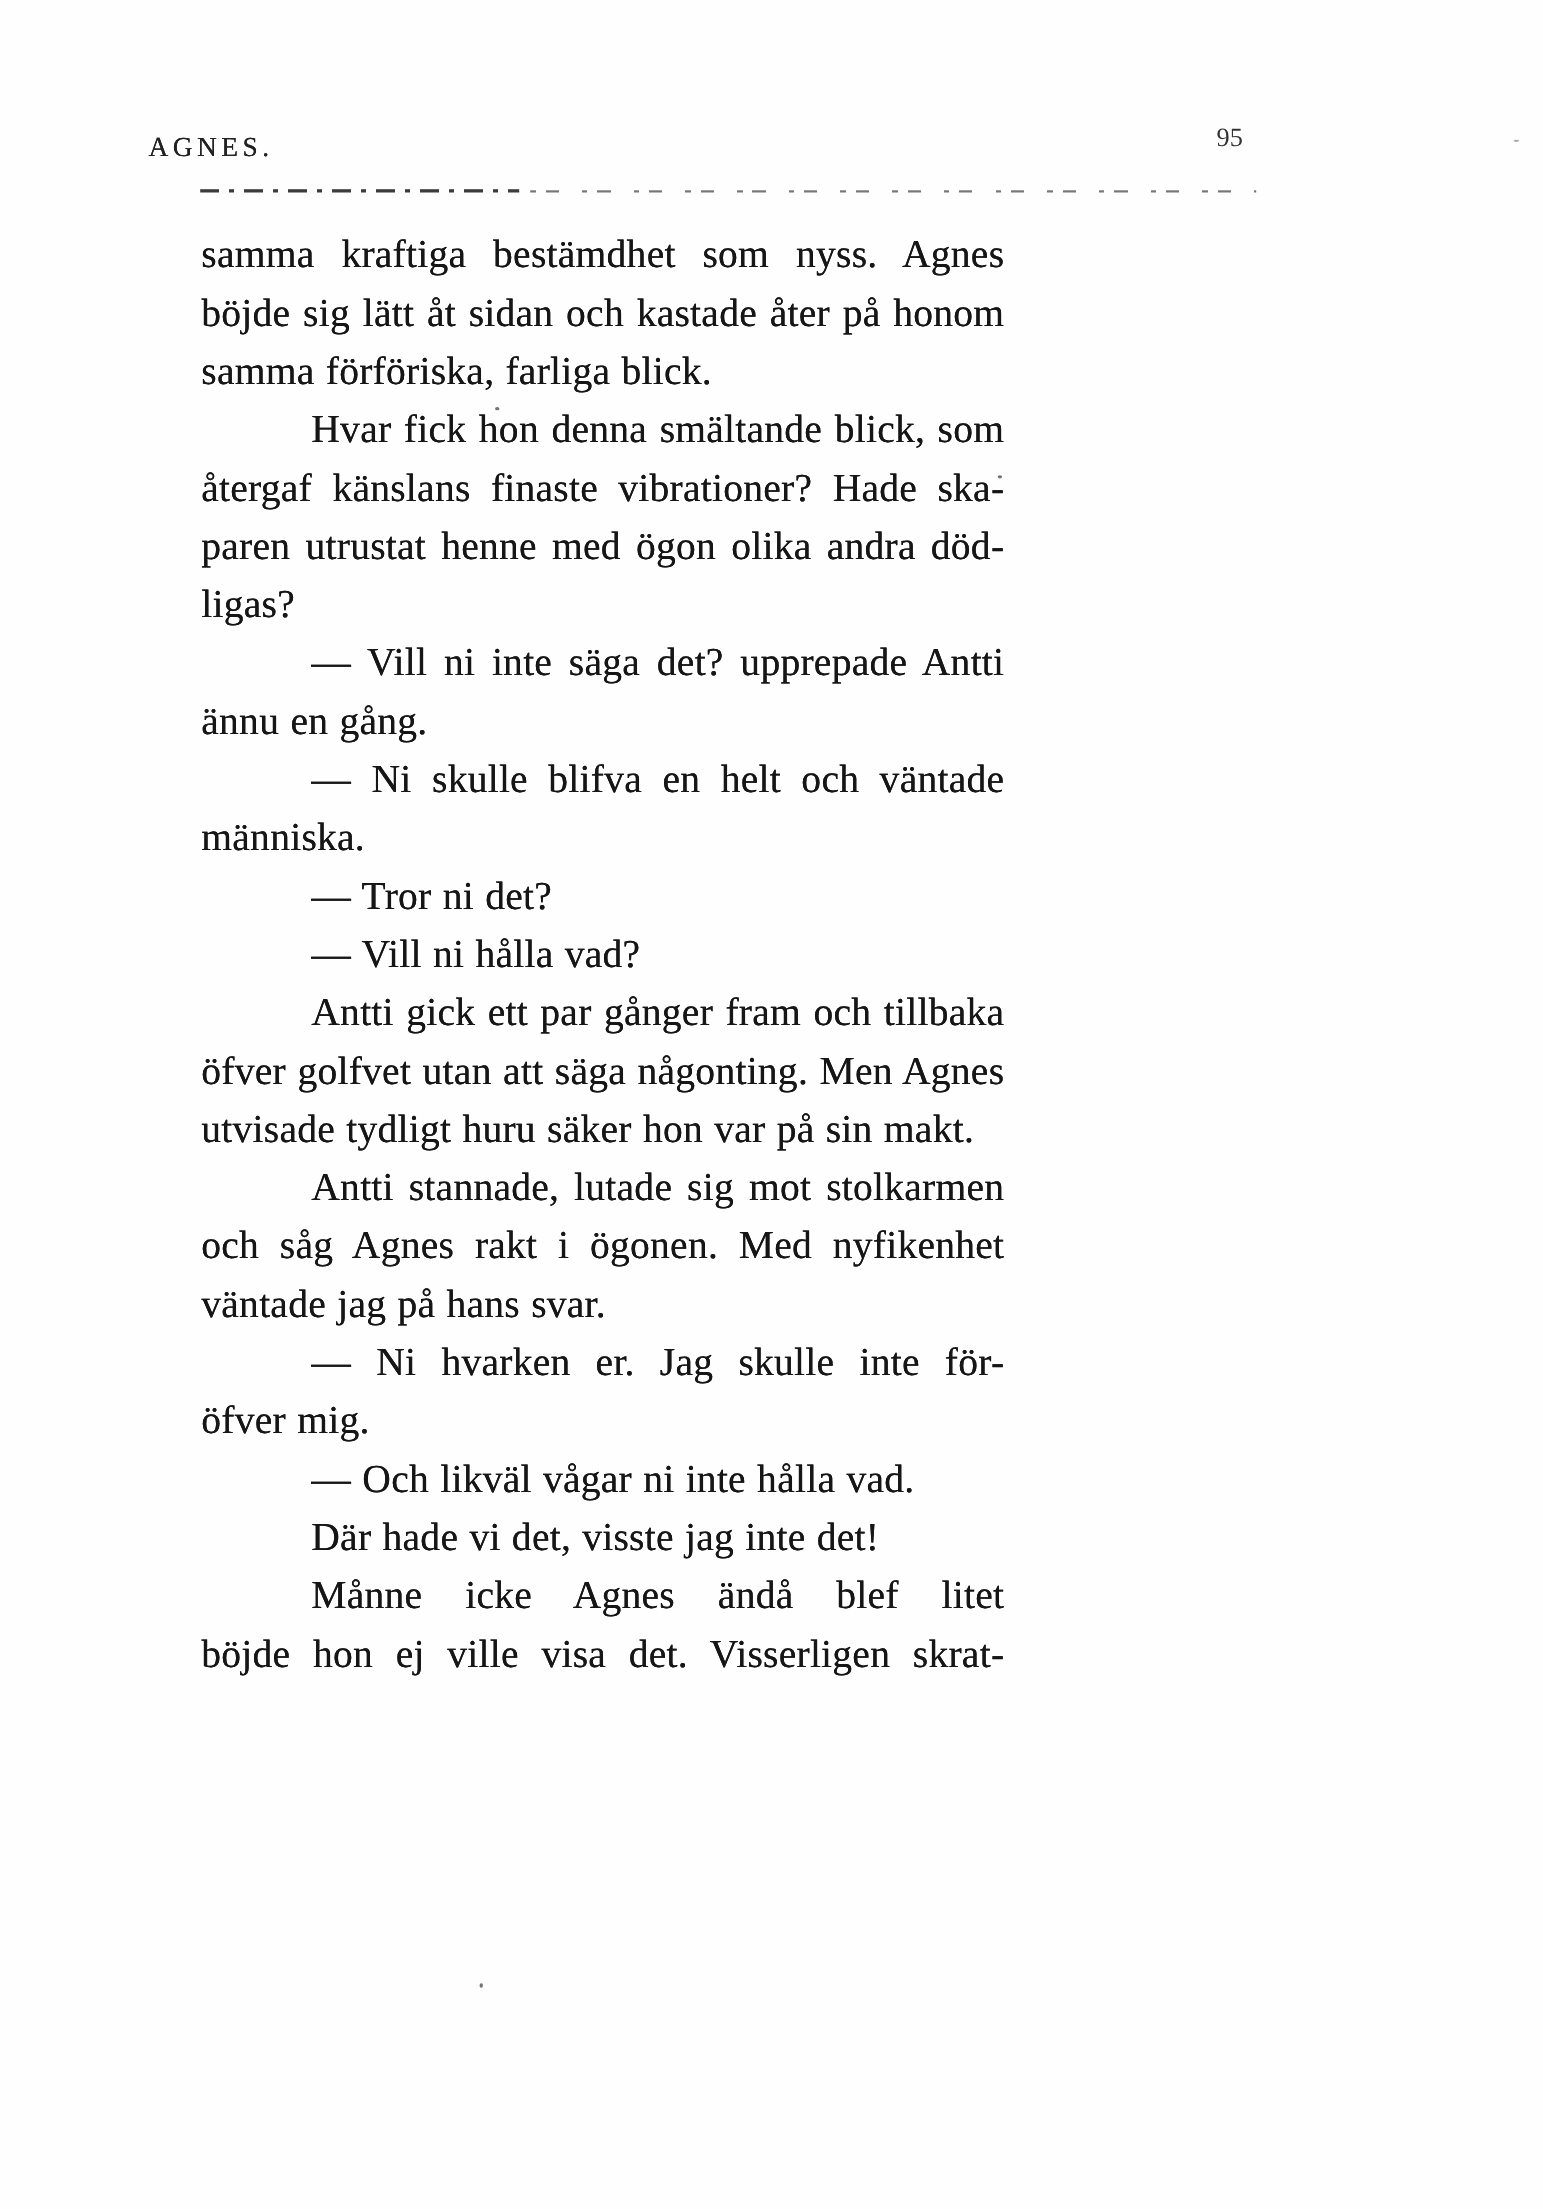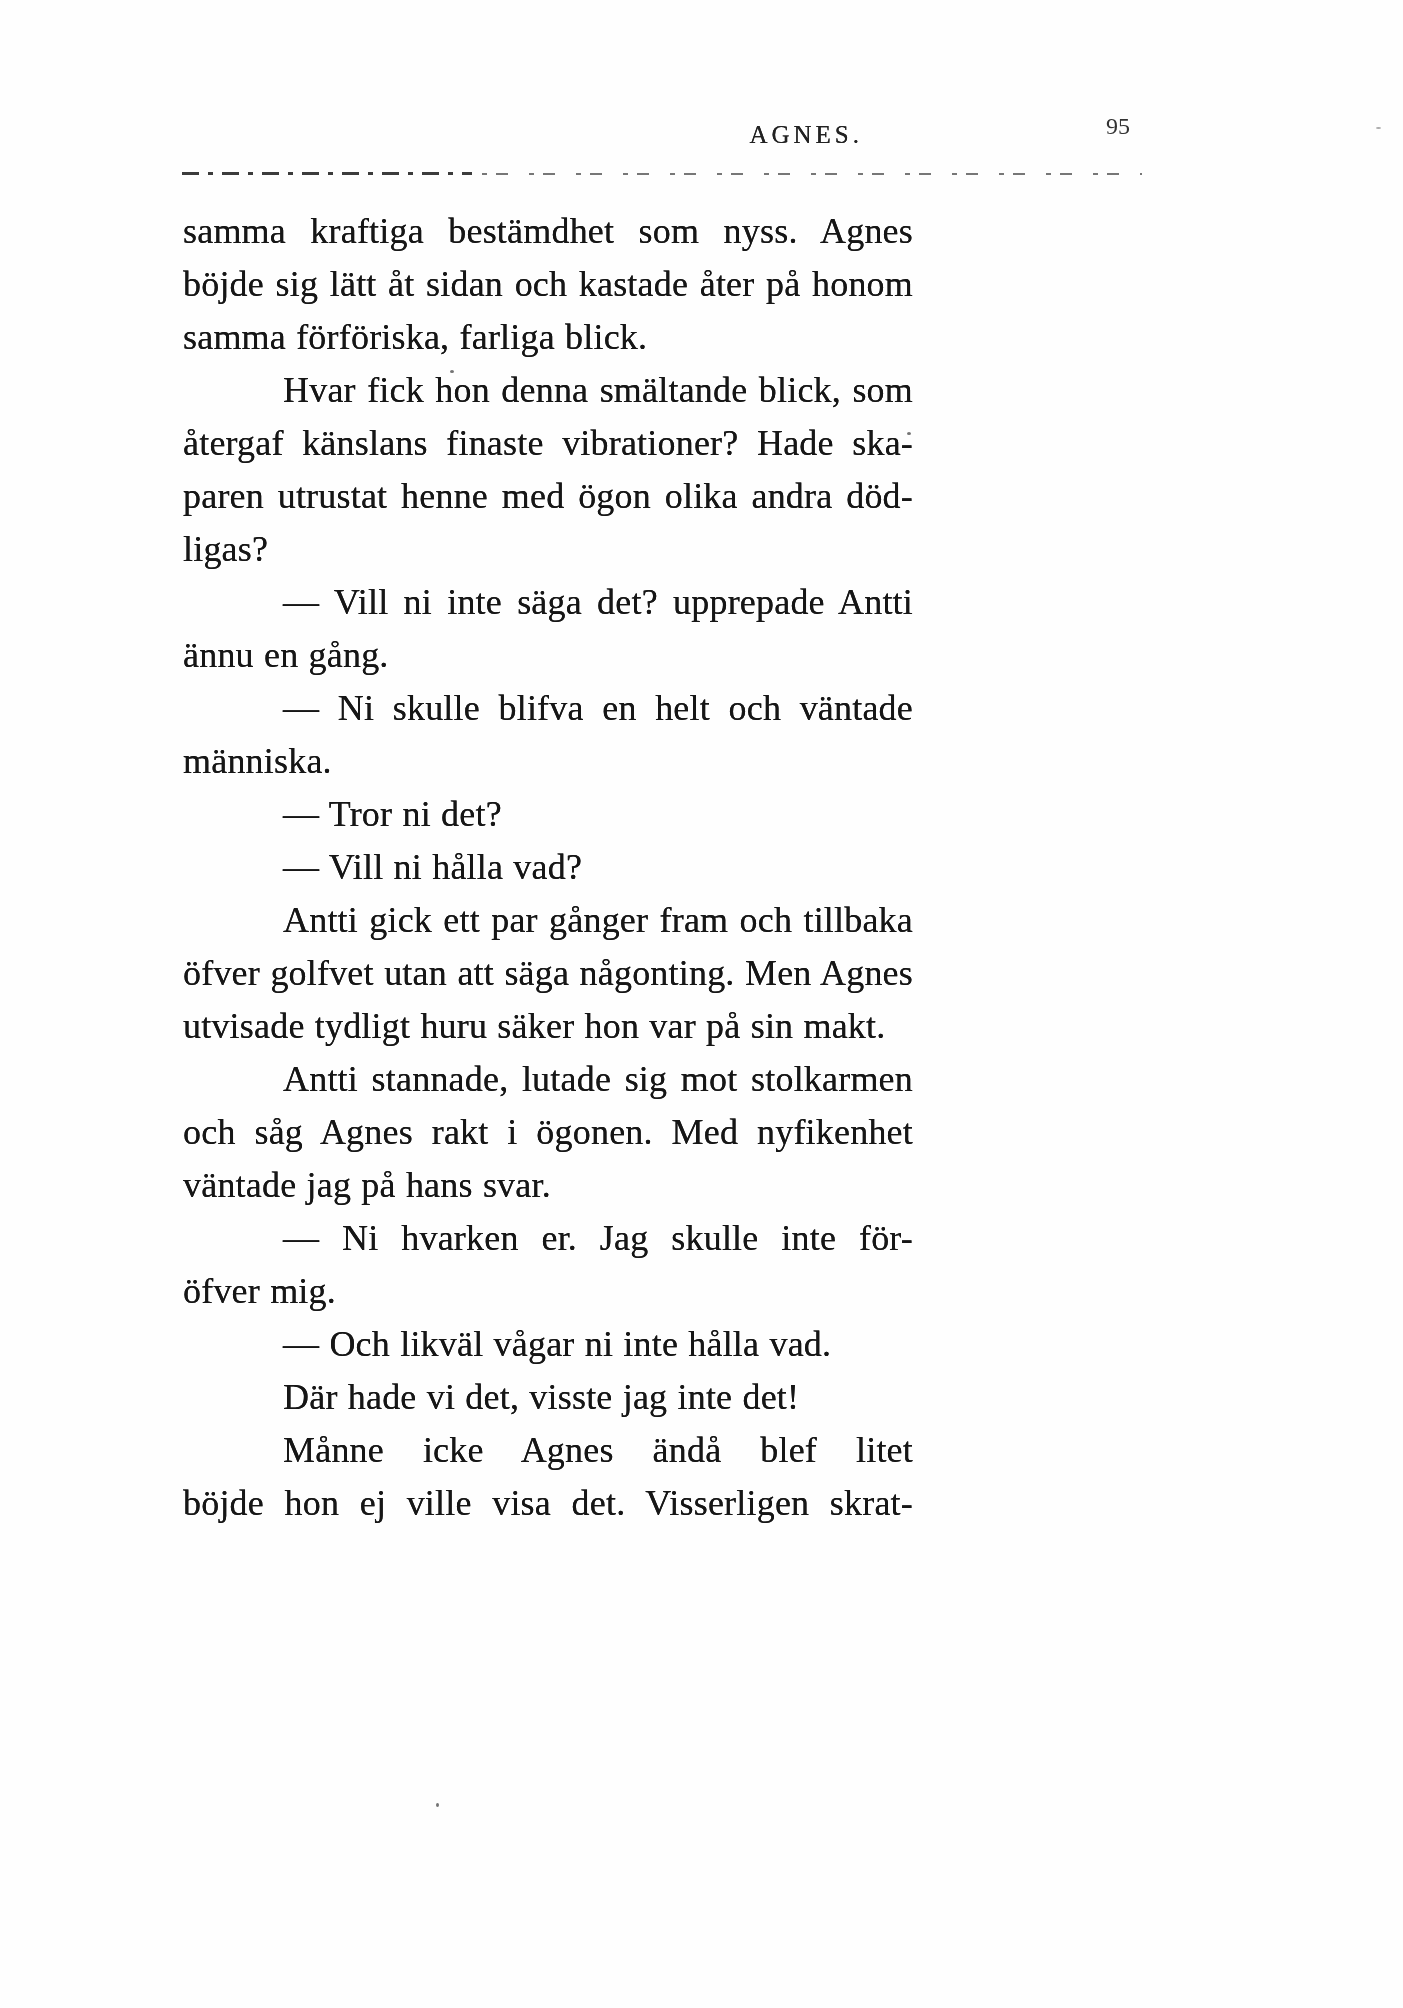--- a/index.html
+++ b/index.html
@@ -14,21 +14,21 @@
     background: #fefefe;
     overflow: hidden;
     font-family: "Liberation Serif", "DejaVu Serif", serif;
     color: #161616;
   }
   .header-title {
     position: absolute;
     top: 121px;
     left: 135px;
     width: 728px;
-    text-align: right;
+    text-align: left;
     font-size: 25px;
     letter-spacing: 4px;
     color: #222;
     text-shadow: 0 0 0.5px #222;
   }
   .page-number {
     position: absolute;
     top: 113px;
     left: 1106px;
     font-size: 24px;

